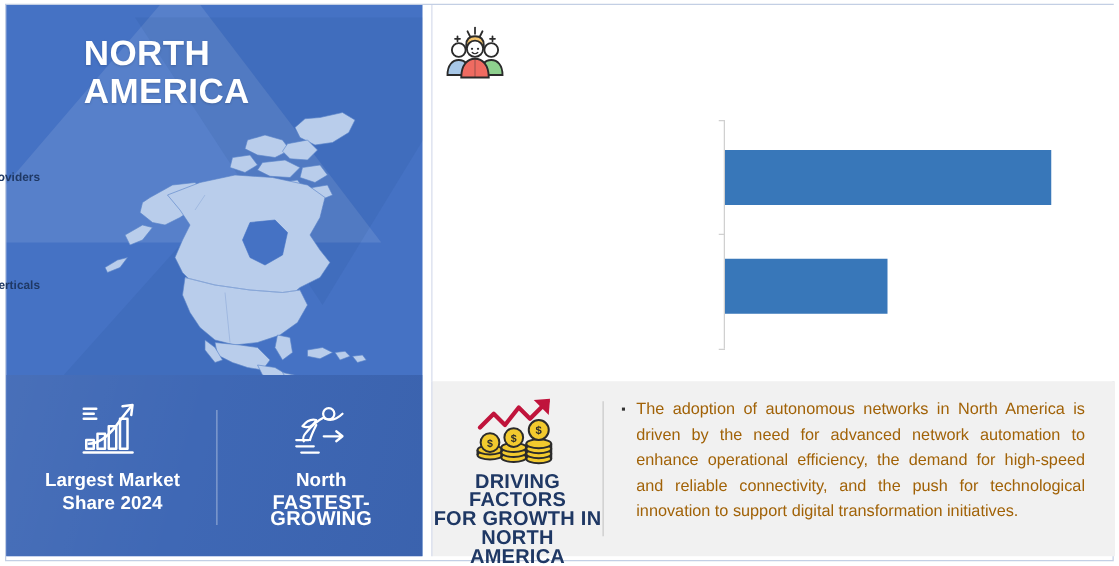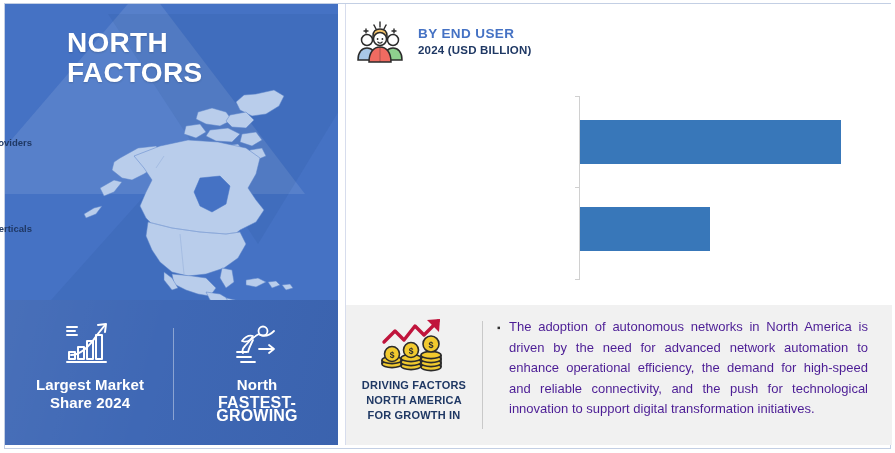--- a/index.html
+++ b/index.html
@@ -143,57 +143,57 @@
     display:flex;align-items:flex-start;
   }
   .df-col{
     width:136px;flex:0 0 136px;
     padding-top:8px;
     text-align:center;
   }
   .df-icon{height:62px;display:flex;align-items:center;justify-content:center;}
   .df-icon svg{display:block;}
   .df-title{
-    color:#1f3864;font-size:11px;font-weight:bold;
+    color:#1f3864;font-size:16px;font-weight:bold;
     line-height:15px;letter-spacing:.2px;margin-top:3px;
   }
   .df-divider{
     width:1px;align-self:stretch;
     margin:16px 0 16px 0;
     background:#c9c9c9;flex:0 0 1px;
   }
   .df-body{
     flex:1 1 auto;
     padding:12px 24px 10px 14px;
     display:flex;
   }
   .bullet{
     color:#333333;font-size:10px;line-height:18px;
     flex:0 0 12px;padding-top:2px;
   }
   .df-text{
-    color:#4c1d95;font-size:13px;line-height:20.5px;
+    color:#a16207;font-size:13px;line-height:20.5px;
     text-align:justify;
   }
 </style>
 </head>
 <body>
 
 <div class="figure">
   <div class="frame"></div>
 
   <div class="left-panel">
     <div class="poly p1"></div>
     <div class="poly p2"></div>
     <div class="poly p3"></div>
     <div class="poly p4"></div>
 
     <div class="region-title">
       <div>NORTH</div>
-      <div>FACTORS</div>
+      <div>AMERICA</div>
     </div>
 
     <div class="map-wrap">
       <svg viewBox="0 0 275 225" xmlns="http://www.w3.org/2000/svg">
         <g fill="#b9cdeb" stroke="#5a83c9" stroke-width="0.5">
 
           <path d="M196 12 L214 8 L224 14 L219 24 L206 32 L192 34 L180 28 L176 20 L184 13 Z"></path>
 
           <path d="M138 30 L152 26 L166 30 L172 38 L160 44 L146 42 L136 37 Z"></path>
           <path d="M170 33 L186 30 L194 38 L186 46 L172 45 L166 39 Z"></path>
@@ -310,24 +310,20 @@
 
           <path d="M19 18 C19 13 22 11 26 11 C30 11 33 13 33 18 L33 20 L19 20 Z" fill="#f5c46b" stroke="#2b2b2b" stroke-width="1.5"></path>
           <circle cx="26" cy="21" r="6.5" fill="#ffffff" stroke="#2b2b2b" stroke-width="1.5"></circle>
           <circle cx="23.6" cy="21" r="0.9" fill="#2b2b2b"></circle>
           <circle cx="28.4" cy="21" r="0.9" fill="#2b2b2b"></circle>
           <path d="M23.8 24 C25 25.2 27 25.2 28.2 24" fill="none" stroke="#2b2b2b" stroke-width="1.1" stroke-linecap="round"></path>
           <path d="M15 44 C15 34 20 29 26 29 C32 29 37 34 37 44 Z" fill="#ef6b61" stroke="#2b2b2b" stroke-width="1.5"></path>
           <path d="M26 29 L26 44" stroke="#2b2b2b" stroke-width="1" opacity="0.35" fill="none"></path>
         </svg>
       </div>
-      <div class="ch-text">
-        <div class="ch-title">BY END USER</div>
-        <div class="ch-sub">2024 (USD BILLION)</div>
-      </div>
     </div>
 
     <div class="plot">
       <div class="axis"></div>
       <div class="tick" style="top:92px;"></div>
       <div class="tick" style="top:183px;"></div>
       <div class="tick" style="top:275px;"></div>
 
       <div class="bar-row">
         <div class="bar-label" style="top:133px;">Service Providers</div>
@@ -375,22 +371,22 @@
             <ellipse cx="53" cy="48" rx="10" ry="3.6" fill="#f2ca2e"></ellipse>
             <ellipse cx="53" cy="44" rx="10" ry="3.6" fill="#f2ca2e"></ellipse>
             <ellipse cx="53" cy="40" rx="10" ry="3.6" fill="#f2ca2e"></ellipse>
             <circle cx="53" cy="29" r="8" fill="#f2ca2e"></circle>
           </g>
           <text x="53" y="32.5" font-family="'Liberation Sans',sans-serif" font-size="9" font-weight="bold" fill="#2b2b2b" text-anchor="middle">$</text>
         </svg>
       </div>
       <div class="df-title">
         <div>DRIVING FACTORS</div>
+        <div>FOR GROWTH IN</div>
         <div>NORTH AMERICA</div>
-        <div>FOR GROWTH IN</div>
       </div>
     </div>
 
     <div class="df-divider"></div>
 
     <div class="df-body">
       <div class="bullet">▪</div>
       <div class="df-text">The adoption of autonomous networks in North America is driven by the need for advanced network automation to enhance operational efficiency, the demand for high-speed and reliable connectivity, and the push for technological innovation to support digital transformation initiatives.</div>
     </div>
   </div>

